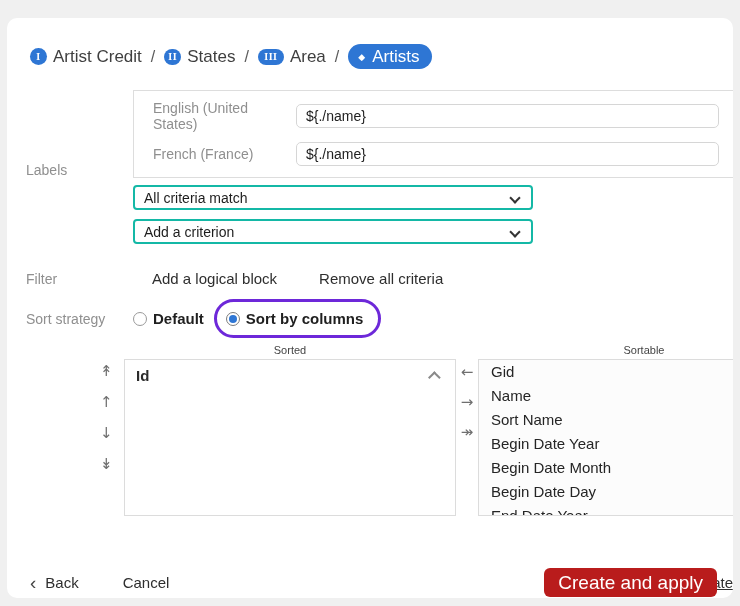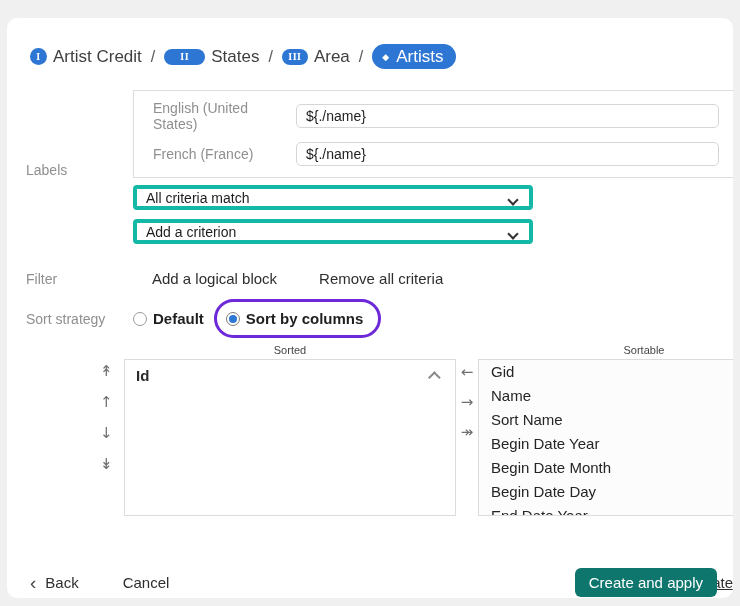--- a/index.html
+++ b/index.html
@@ -19,21 +19,21 @@
     display:flex; align-items:center; padding:26px 0 0 23px;
     font-size:17px; color:#3f3f3f;
   }
   .crumb { display:flex; align-items:center; cursor:pointer; }
   .step-badge {
     background:#2e76d4; color:#fff; display:inline-flex; align-items:center; justify-content:center;
     font-family:"Liberation Serif", serif; font-weight:bold; font-size:10px;
     height:16px; border-radius:9px; margin-right:6px; letter-spacing:.5px;
   }
   .step-badge.one { width:17px; height:17px; }
-  .step-badge.two { width:41px; }
+  .step-badge.two { width:17px; }
   .step-badge.three { width:26px; }
   .crumb-sep { color:#5a5a5a; margin:0 9px; font-size:16px; }
   .crumb-active {
     background:#2e76d4; color:#fff; border-radius:13px; height:25px;
     display:inline-flex; align-items:center; padding:0 13px 0 10px; cursor:pointer;
   }
   .crumb-active .diamond { font-size:9px; margin-right:7px; }
   
   .form-row { display:flex; align-items:flex-end; }
   .row-label {
@@ -47,21 +47,21 @@
   }
   .label-line { display:flex; align-items:center; margin-bottom:10px; }
   .label-line .lang { width:143px; flex:0 0 143px; color:#8f8f8f; font-size:14px; }
   .label-line input {
     flex:1; height:24px; border:1px solid #d6d6d6; border-radius:5px;
     padding:0 9px; font-family:"Liberation Sans",sans-serif; font-size:14px; color:#222; outline:none;
   }
   
   .filter-row { margin-top:7px; }
   .selectbox {
-    width:400px; height:25px; border:4px solid #14b8a6; border-radius:4px;
+    width:400px; height:25px; border:2px solid #14b8a6; border-radius:4px;
     display:flex; align-items:center; padding:0 28px 0 9px; position:relative;
     font-size:14px; color:#1d1d1d; margin-bottom:9px; cursor:pointer; background:#fff;
   }
   .chev-down {
     position:absolute; right:12px; top:7px; width:8px; height:8px;
     border-right:2px solid #333; border-bottom:2px solid #333; transform:rotate(45deg);
   }
   .filter-links { display:flex; gap:42px; padding:17px 0 0 19px; font-size:15px; color:#2e2e2e; }
   .filter-links span { cursor:pointer; }
   
@@ -125,22 +125,22 @@
   
   .footer {
     position:absolute; left:0; right:0; top:550px;
     display:flex; align-items:center; font-size:15px; color:#2e2e2e;
   }
   .back-btn { margin-left:23px; display:flex; align-items:center; cursor:pointer; }
   .back-btn .lt { font-size:19px; margin-right:9px; color:#444; line-height:15px; }
   .cancel-btn { margin-left:44px; cursor:pointer; }
   .create-btn { position:absolute; left:1px; right:0; text-align:right; cursor:pointer;text-decoration:underline; }
   .apply-btn {
-    margin-left:auto; margin-right:16px; background:#0f766e; color:#fff; border:none;
-    border-radius:6px; height:29px; padding:0 14px; font-size:15px; cursor:pointer; z-index:1;
+    margin-left:auto; margin-right:16px; background:#b91c1c; color:#fff; border:none;
+    border-radius:6px; height:29px; padding:0 14px; font-size:19px; cursor:pointer; z-index:1;
     font-family:"Liberation Sans",sans-serif;
   }
 </style>
 </head>
 <body>
 
 <div class="card">
 
   <div class="breadcrumb">
     <span class="crumb">

